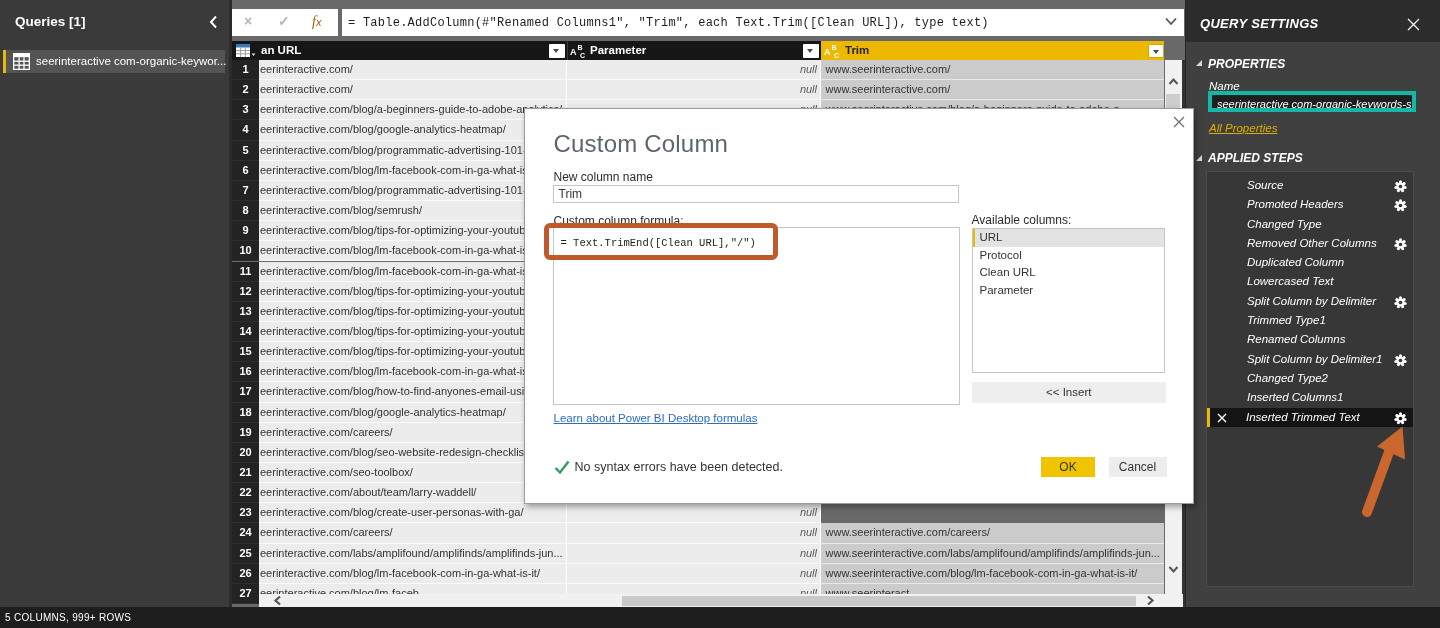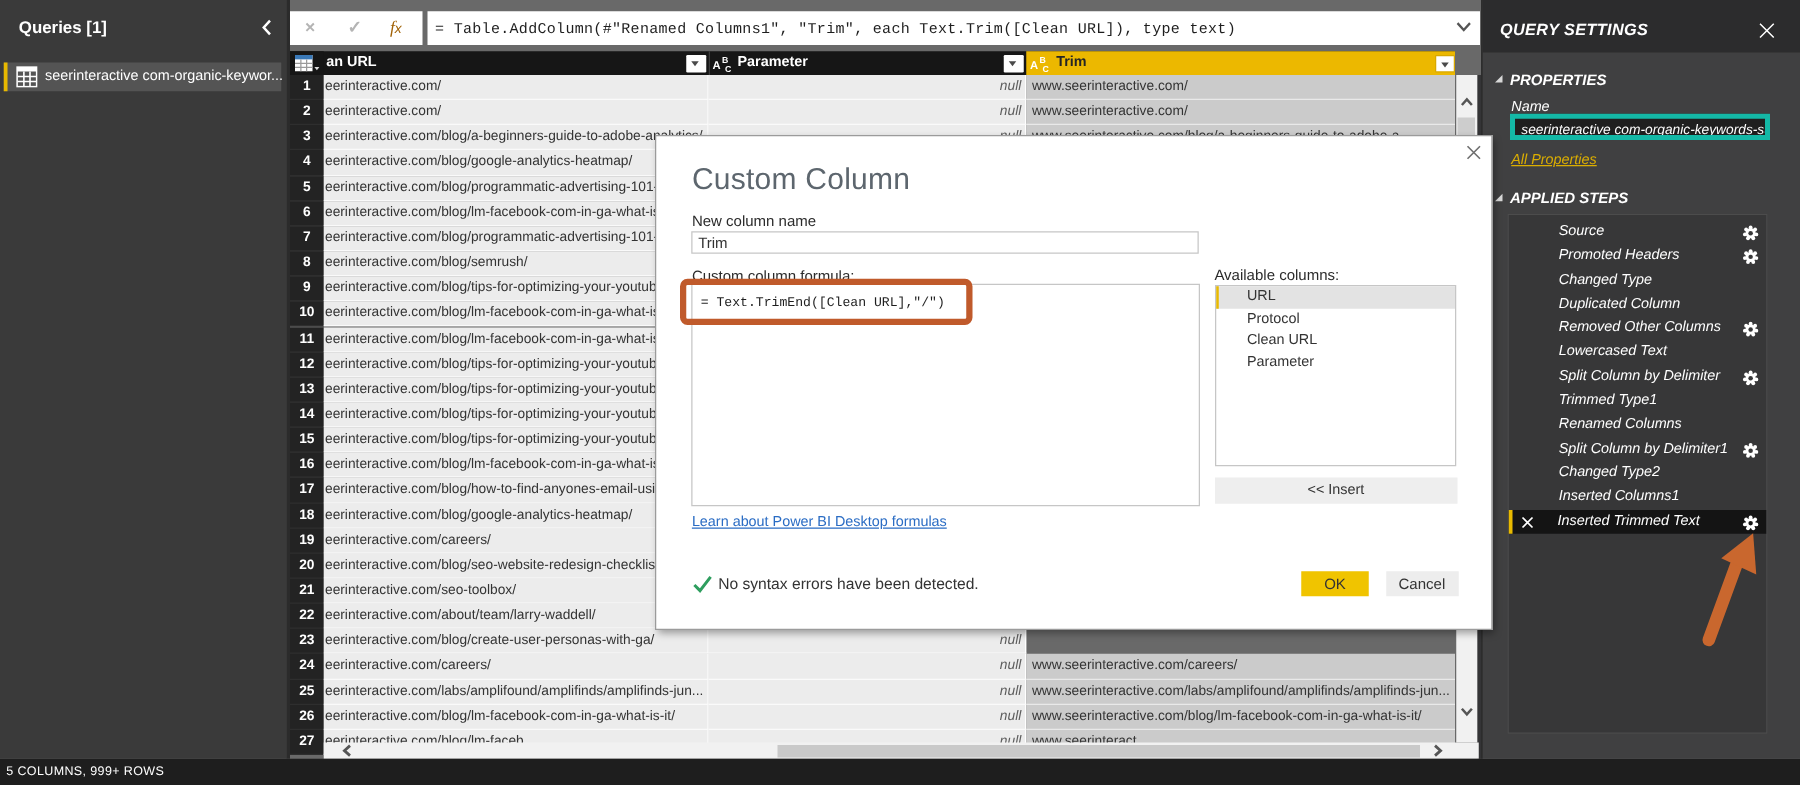--- a/index.html
+++ b/index.html
@@ -58,21 +58,21 @@
 #selstep .sname { left:23px; }
 
 #dialog { position:absolute; left:523.5px; top:108px; width:670px; height:396px; background:#fff; border:1px solid #9b9b9b; box-shadow:2px 3px 6px rgba(0,0,0,0.35); }
 #dtitle { position:absolute; left:29px; top:21px; font-size:24px; color:#5d666e; letter-spacing:.2px; }
 .dlabel { position:absolute; font-size:12px; color:#2b2b2b; }
 #dinput1 { position:absolute; left:28px; top:76px; width:406px; height:18px; border:1px solid #c6c6c6; font-size:12px; color:#333; line-height:16px; padding-left:5px; }
 #dtextarea { position:absolute; left:28px; top:118px; width:407px; height:178px; border:1px solid #c6c6c6; }
 #dformula { position:absolute; left:7px; top:9px; font-family:"Liberation Mono", monospace; font-size:10.5px; color:#1e1e1e; white-space:pre; }
 #orect { position:absolute; left:19px; top:114px; width:234px; height:37px; border:5px solid #c05a2b; border-radius:6px; }
 #dlist { position:absolute; left:447px; top:119px; width:193px; height:145px; border:1px solid #c6c6c6; }
-.litem { position:relative; height:17.6px; font-size:11.5px; color:#333; padding-left:25px; line-height:17.6px; }
+.litem { position:relative; height:17.6px; font-size:11.5px; color:#333; padding-left:7px; line-height:17.6px; }
 #lsel { background:#e3e3e3; }
 #lsel .ybar { position:absolute; left:0; top:0; width:2.5px; height:17.6px; background:#e8b900; }
 #dinsert { position:absolute; left:447px; top:273px; width:194.5px; height:21px; background:#eee; font-size:11.5px; color:#333; text-align:center; line-height:21px; }
 #dlink { position:absolute; left:29px; top:303px; font-size:11.5px; color:#2a6cc4; text-decoration:underline; }
 #dmsg { position:absolute; left:50px; top:351px; font-size:12.5px; color:#333; }
 #dok { position:absolute; left:516.5px; top:348px; width:54px; height:20px; background:#f0c400; font-size:12px; color:#333; text-align:center; line-height:20px; }
 #dcancel { position:absolute; left:584px; top:348px; width:58px; height:20px; background:#ededed; font-size:12px; color:#333; text-align:center; line-height:20px; }
 </style></head>
 <body>
 
@@ -385,37 +385,37 @@
             <circle cx="1.9" cy="7.5" r="1.55"></circle>
             <circle cx="2.9" cy="3.6" r="1.55"></circle>
           </g>
           <circle cx="6.5" cy="6.5" r="1.8" fill="#373738"></circle>
         </svg>
       </div>
 <div class="step">
         <span class="sname">Changed Type</span>
       </div>
 <div class="step">
-        <span class="sname">Duplicated Column</span>
-      </div>
-<div class="step">
         <span class="sname">Removed Other Columns</span>
         <svg class="gear" width="13" height="13" viewBox="0 0 13 13">
           <g fill="#fff">
             <circle cx="6.5" cy="6.5" r="4.1"></circle>
             <circle cx="6.5" cy="1.9" r="1.55"></circle>
             <circle cx="10.1" cy="3.6" r="1.55"></circle>
             <circle cx="11.1" cy="7.5" r="1.55"></circle>
             <circle cx="8.6" cy="10.6" r="1.55"></circle>
             <circle cx="4.4" cy="10.6" r="1.55"></circle>
             <circle cx="1.9" cy="7.5" r="1.55"></circle>
             <circle cx="2.9" cy="3.6" r="1.55"></circle>
           </g>
           <circle cx="6.5" cy="6.5" r="1.8" fill="#373738"></circle>
         </svg>
+      </div>
+<div class="step">
+        <span class="sname">Duplicated Column</span>
       </div>
 <div class="step">
         <span class="sname">Lowercased Text</span>
       </div>
 <div class="step">
         <span class="sname">Split Column by Delimiter</span>
         <svg class="gear" width="13" height="13" viewBox="0 0 13 13">
           <g fill="#fff">
             <circle cx="6.5" cy="6.5" r="4.1"></circle>
             <circle cx="6.5" cy="1.9" r="1.55"></circle>

